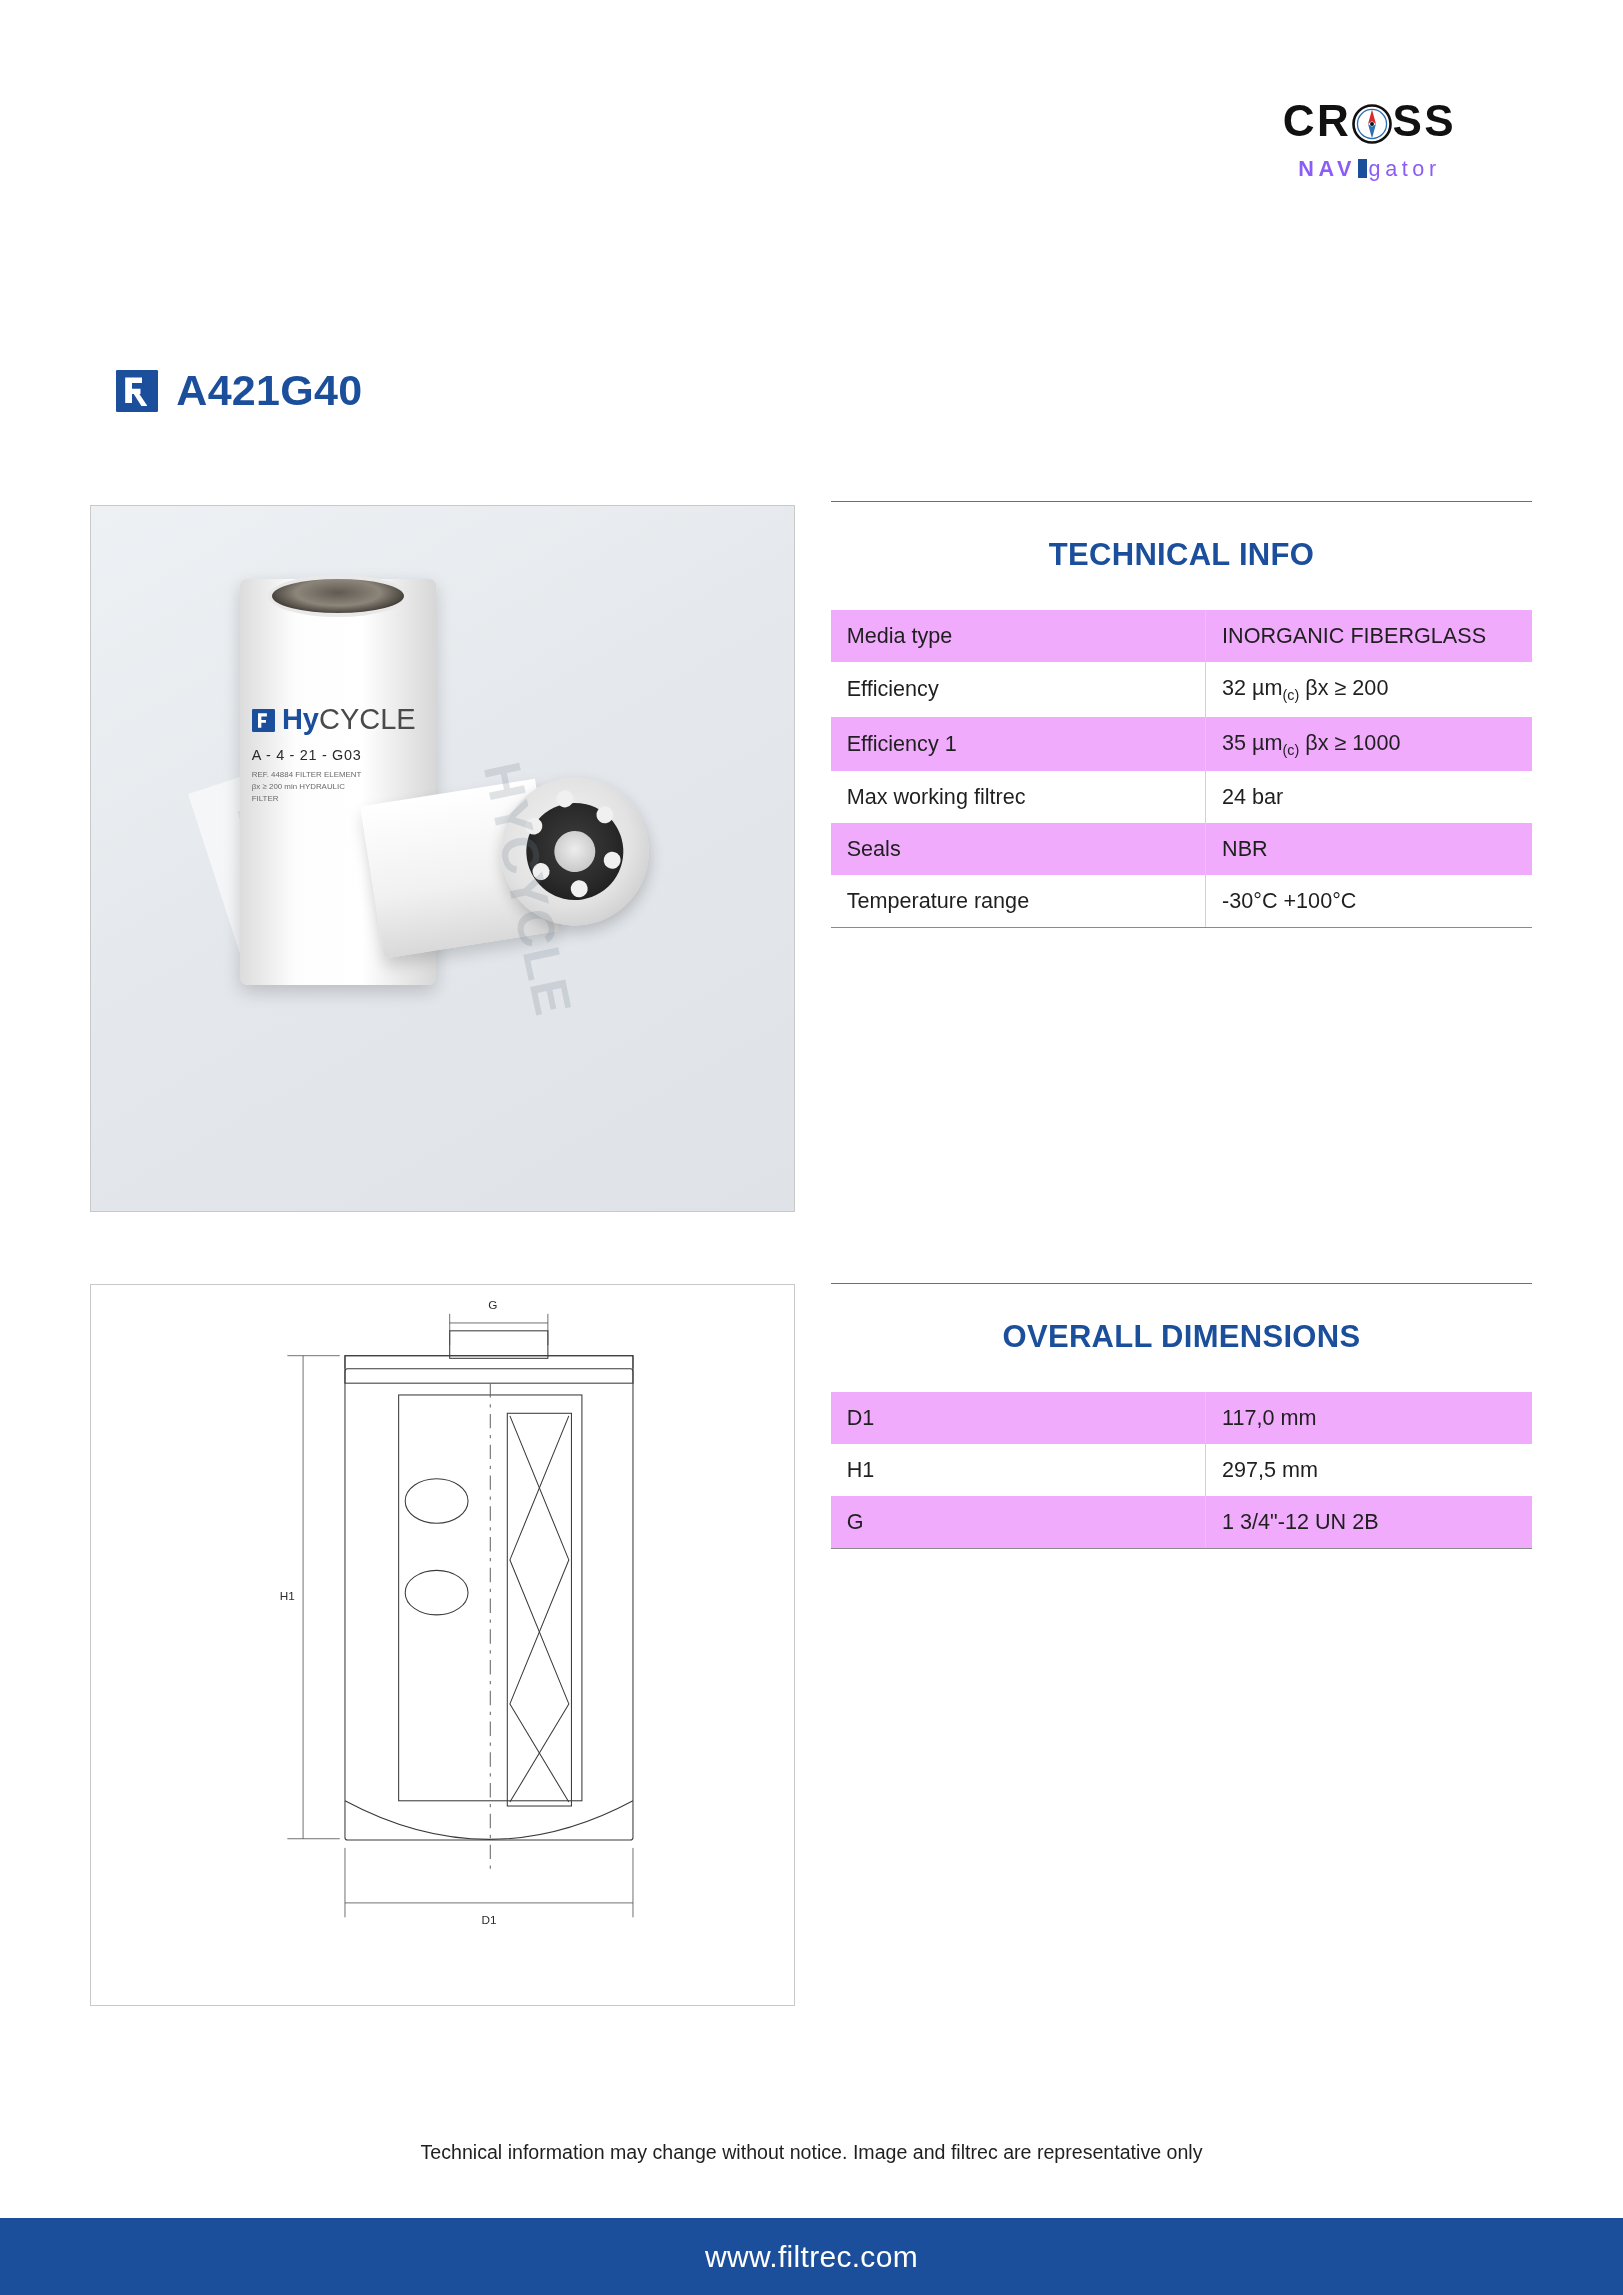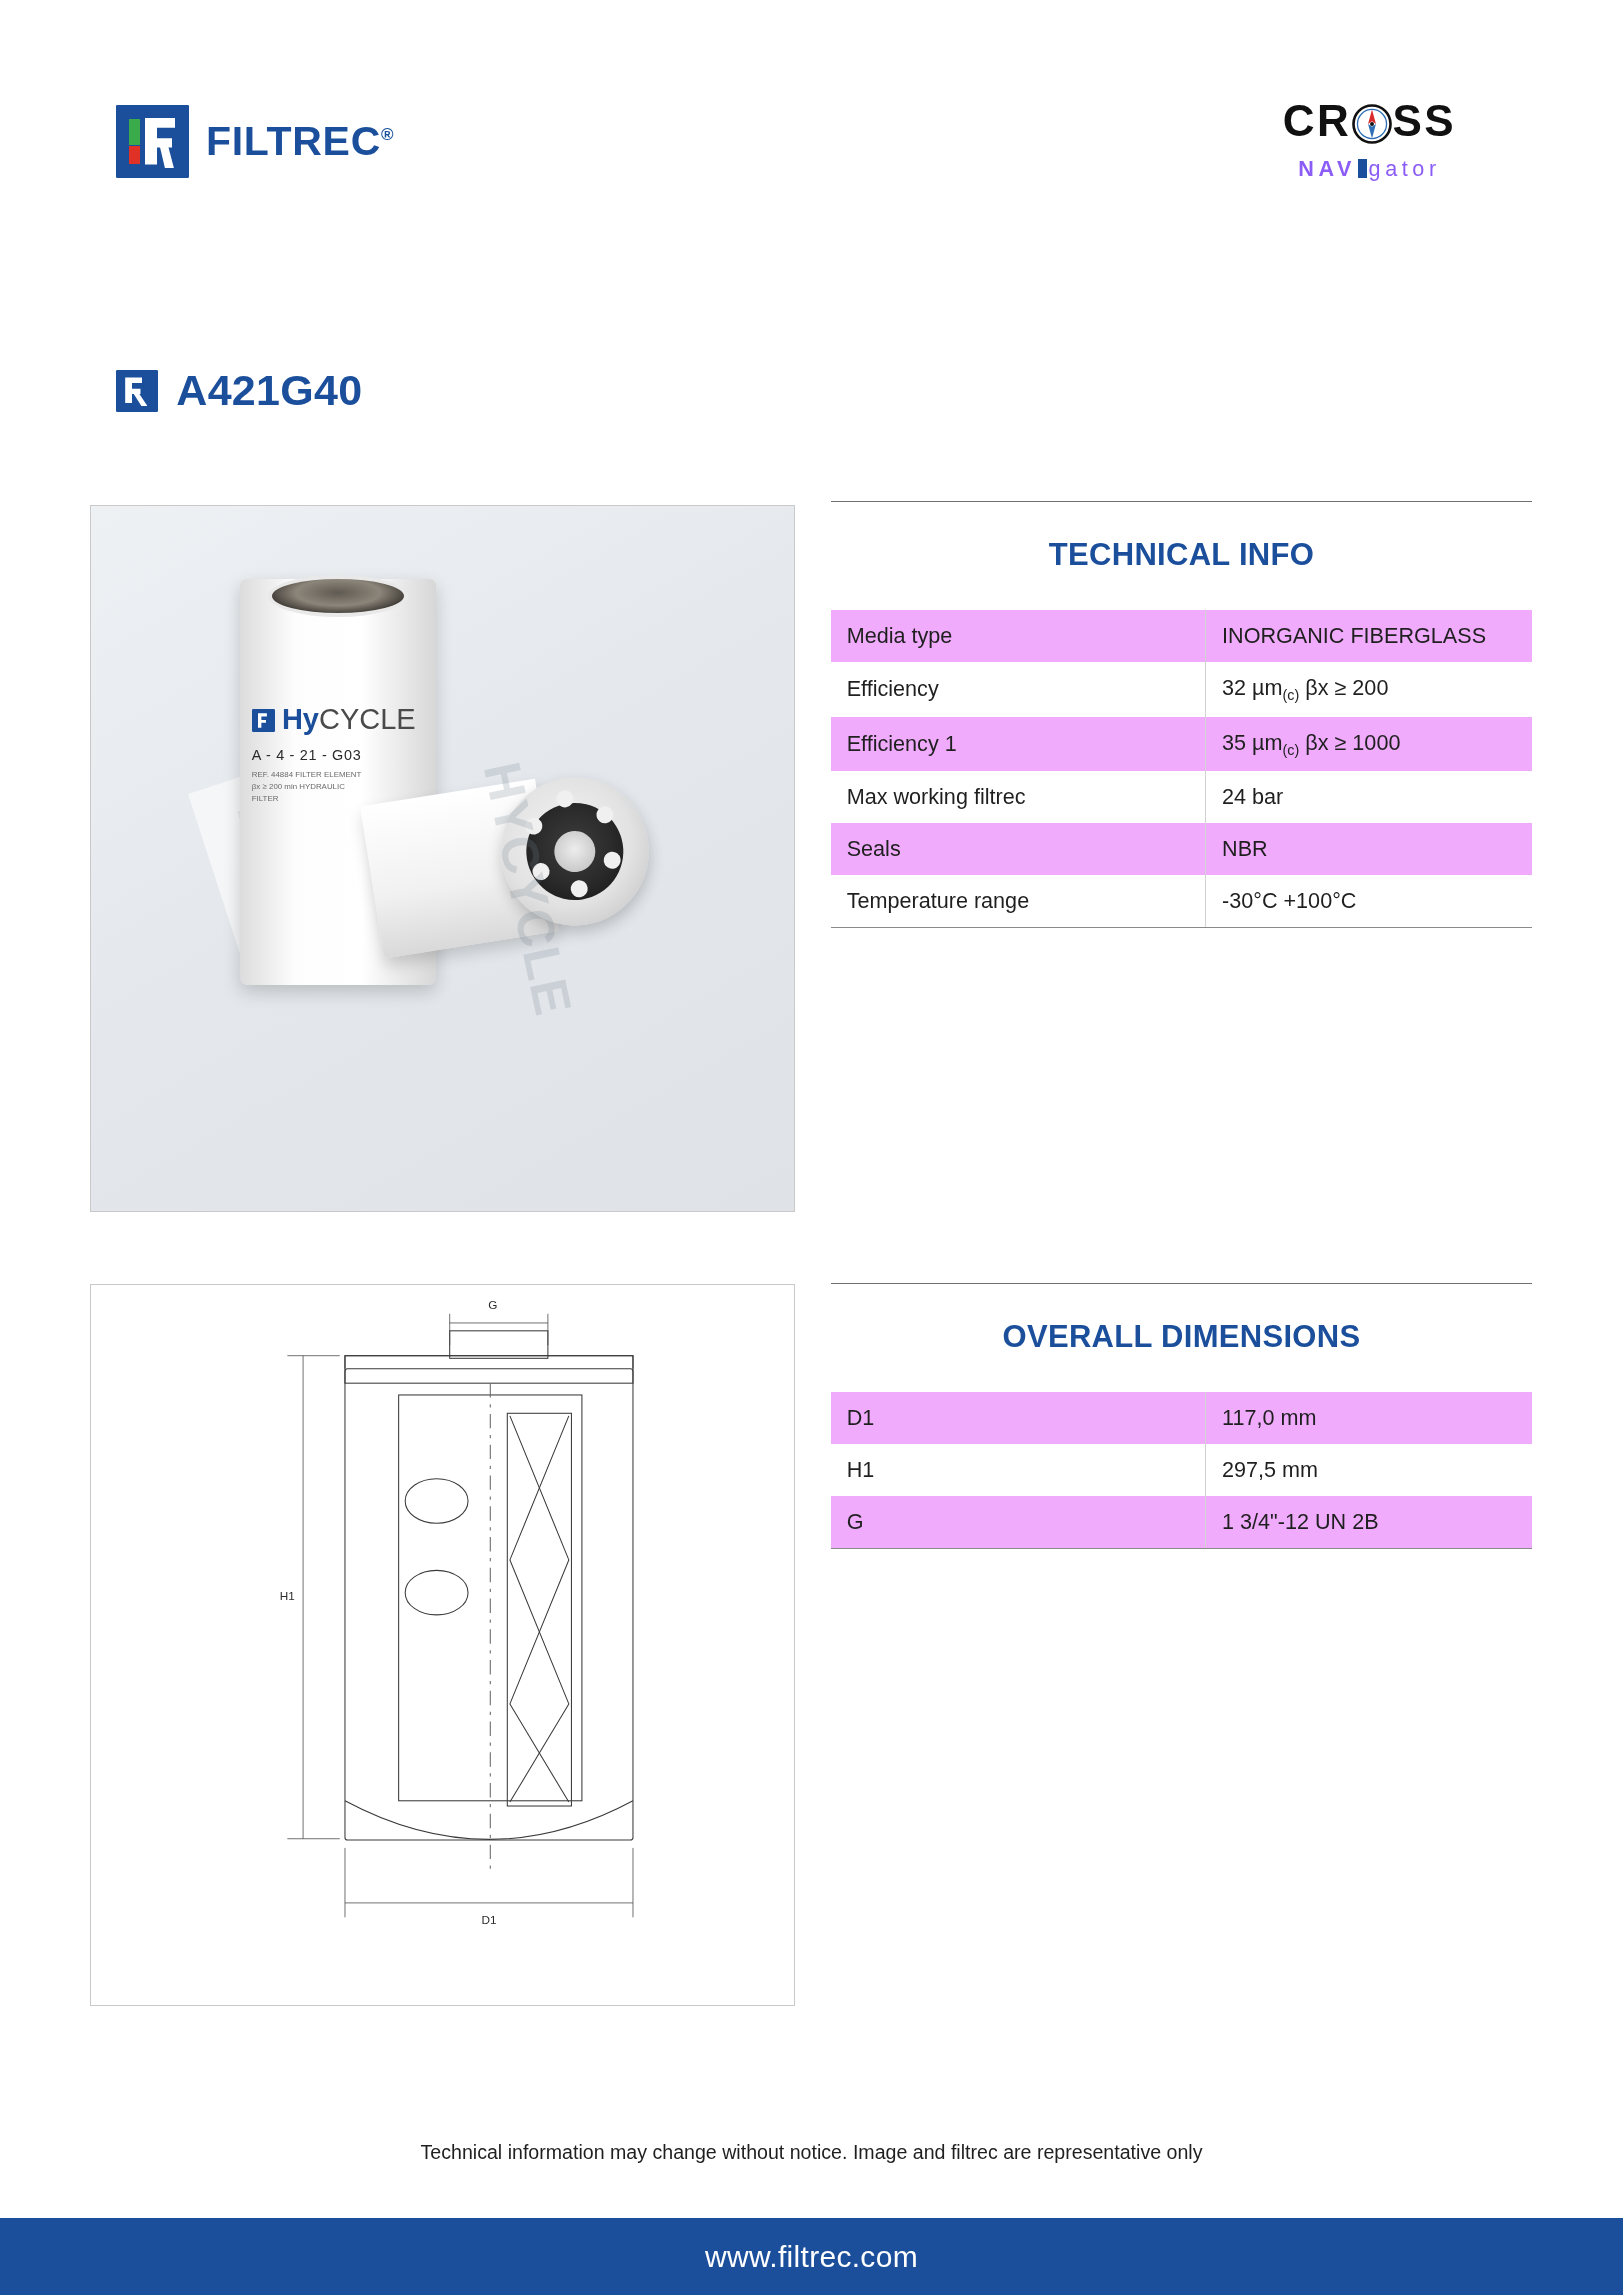--- a/index.html
+++ b/index.html
@@ -433,29 +433,20 @@
     font-family: "Liberation Sans", sans-serif;
   }
 </style>
 </head>
 <body>
 
 <div class="page">
 
   <div class="header">
 
-    <div class="logo-block">
-      <div class="logo-mark">
-        <div class="bar-green"></div>
-        <div class="bar-red"></div>
-        <div class="f-shape"></div>
-        <div class="slash"></div>
-      </div>
-      <div class="logo-text"><span>FILTREC</span><span class="logo-reg">®</span></div>
-    </div>
 
     <div class="cross-nav">
       <div class="cross-word">
         <span>CR</span><span class="o-slot">
           <svg class="compass" viewBox="0 0 62 62" xmlns="http://www.w3.org/2000/svg" aria-hidden="true">
             <circle cx="31" cy="31" r="28" fill="none" stroke="#111111" stroke-width="4"></circle>
             <circle cx="31" cy="31" r="22" fill="none" stroke="#2f6fb5" stroke-width="2"></circle>
             <polygon points="31,9 37,31 31,27 25,31" fill="#d92b2b"></polygon>
             <polygon points="31,53 25,31 31,35 37,31" fill="#2f6fb5"></polygon>
             <circle cx="31" cy="31" r="3" fill="#111111"></circle>

